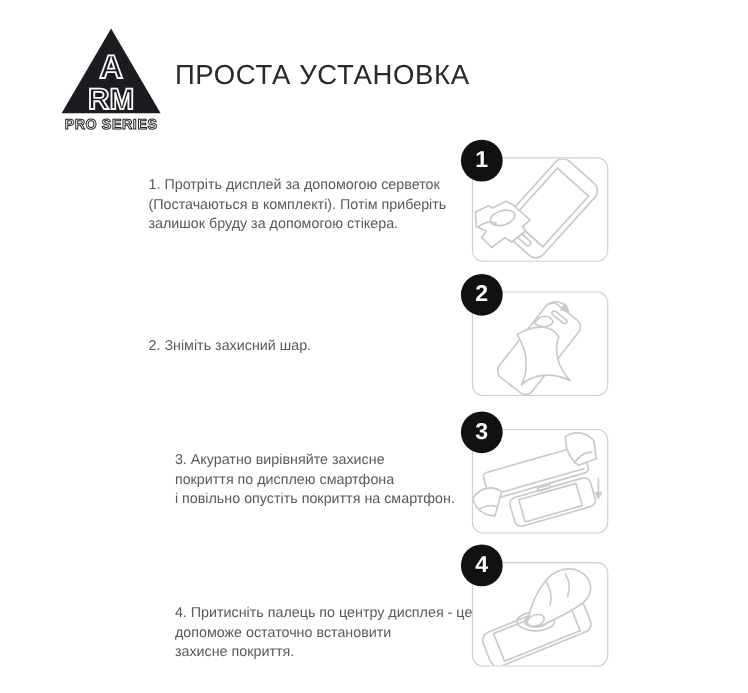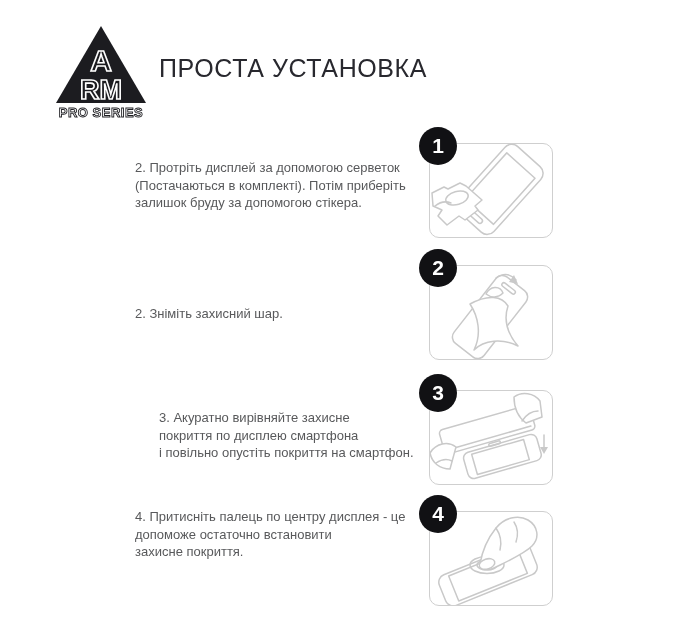--- a/index.html
+++ b/index.html
@@ -17,21 +17,21 @@
     font-size:25px;font-weight:normal;color:#28282e;letter-spacing:0.6px;
     white-space:nowrap;
   }
 
   
   .step-text{
     position:absolute;left:135px;width:300px;
     font-size:13px;line-height:17.5px;color:#58595b;
     white-space:pre-line;
   }
-  .t1{top:159px;} .t2{top:305px;} .t3{top:409px;margin-left:24px;} .t4{top:508px;}
+  .t1{top:159px;} .t2{top:305px;} .t3{top:409px;margin-left:24px;} .t4{top:548px;margin-left:24px;}
 
   .frame{
     position:absolute;left:429px;width:122px;height:93px;
     border:1.5px solid #cfcfcf;border-radius:10px;background:#fff;
   }
   .f1{top:143px;} .f2{top:265px;} .f3{top:390px;} .f4{top:511px;}
 
   .badge{
     position:absolute;left:-11px;top:-17px;width:38px;height:38px;
     background:#111114;border-radius:50%;
@@ -53,21 +53,21 @@
     <svg viewBox="0 0 94 96">
       <polygon points="47,2 92,79 2,79" fill="#1c1c20"></polygon>
       <text x="47" y="47" text-anchor="middle" font-family="Liberation Sans, sans-serif" font-size="30" font-weight="bold" fill="none" stroke="#ffffff" stroke-width="1.6">A</text>
       <text x="47" y="75" text-anchor="middle" font-family="Liberation Sans, sans-serif" font-size="27" font-weight="bold" fill="none" stroke="#ffffff" stroke-width="1.6">RM</text>
       <text x="47" y="93" text-anchor="middle" font-family="Liberation Sans, sans-serif" font-size="13" font-weight="bold" fill="#ffffff" stroke="#1c1c20" stroke-width="0.9" letter-spacing="0.5" id="series-label">PRO SERIES</text>
     </svg>
   </div>
 
   <div class="page-title">ПРОСТА УСТАНОВКА</div>
 
-  <div class="step-text t1">2. Протріть дисплей за допомогою серветок
+  <div class="step-text t1">1. Протріть дисплей за допомогою серветок
 (Постачаються в комплекті). Потім приберіть
 залишок бруду за допомогою стікера.</div>
   <div class="step-text t2">2. Зніміть захисний шар.</div>
   <div class="step-text t3">3. Акуратно вирівняйте захисне
 покриття по дисплею смартфона
 і повільно опустіть покриття на смартфон.</div>
   <div class="step-text t4">4. Притисніть палець по центру дисплея - це
 допоможе остаточно встановити
 захисне покриття.</div>
 

